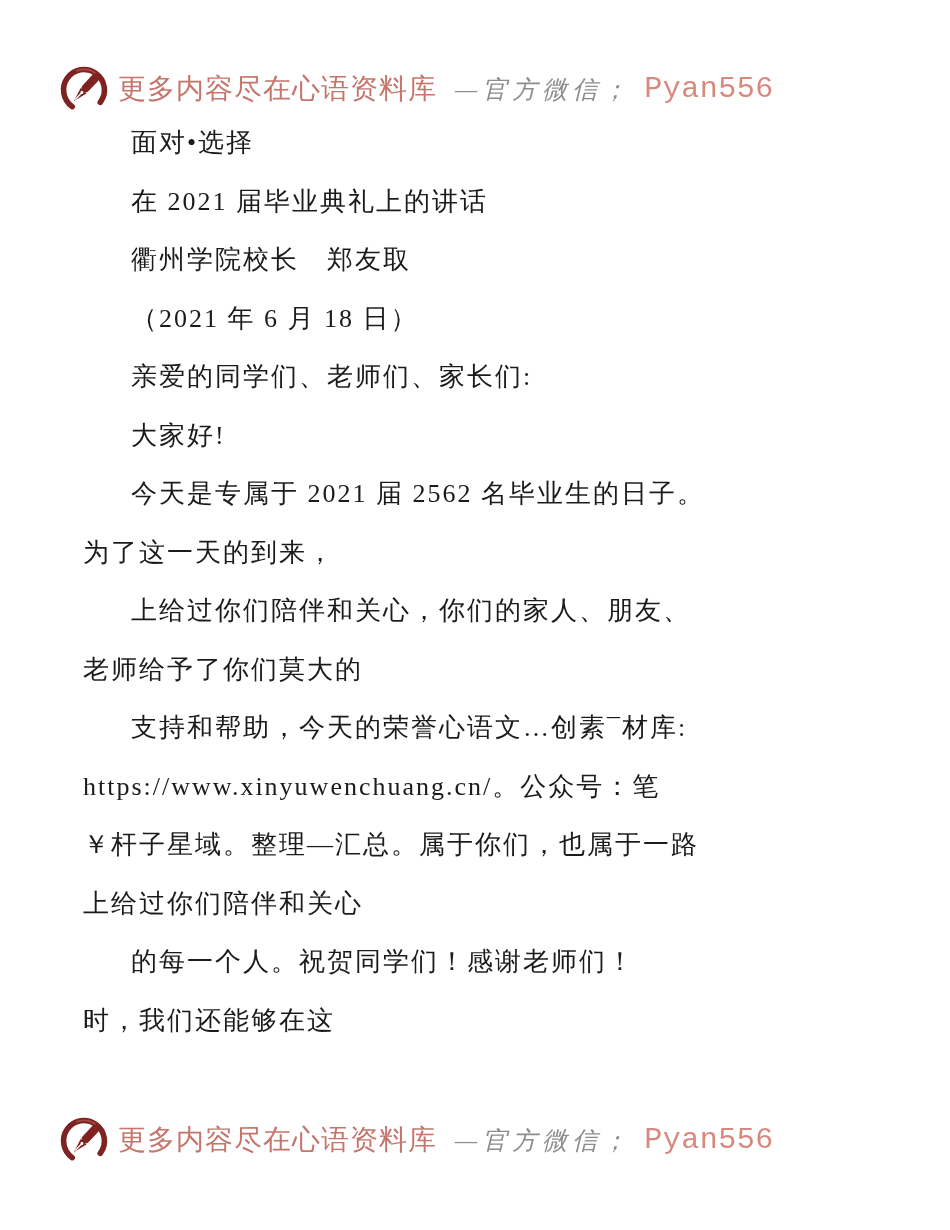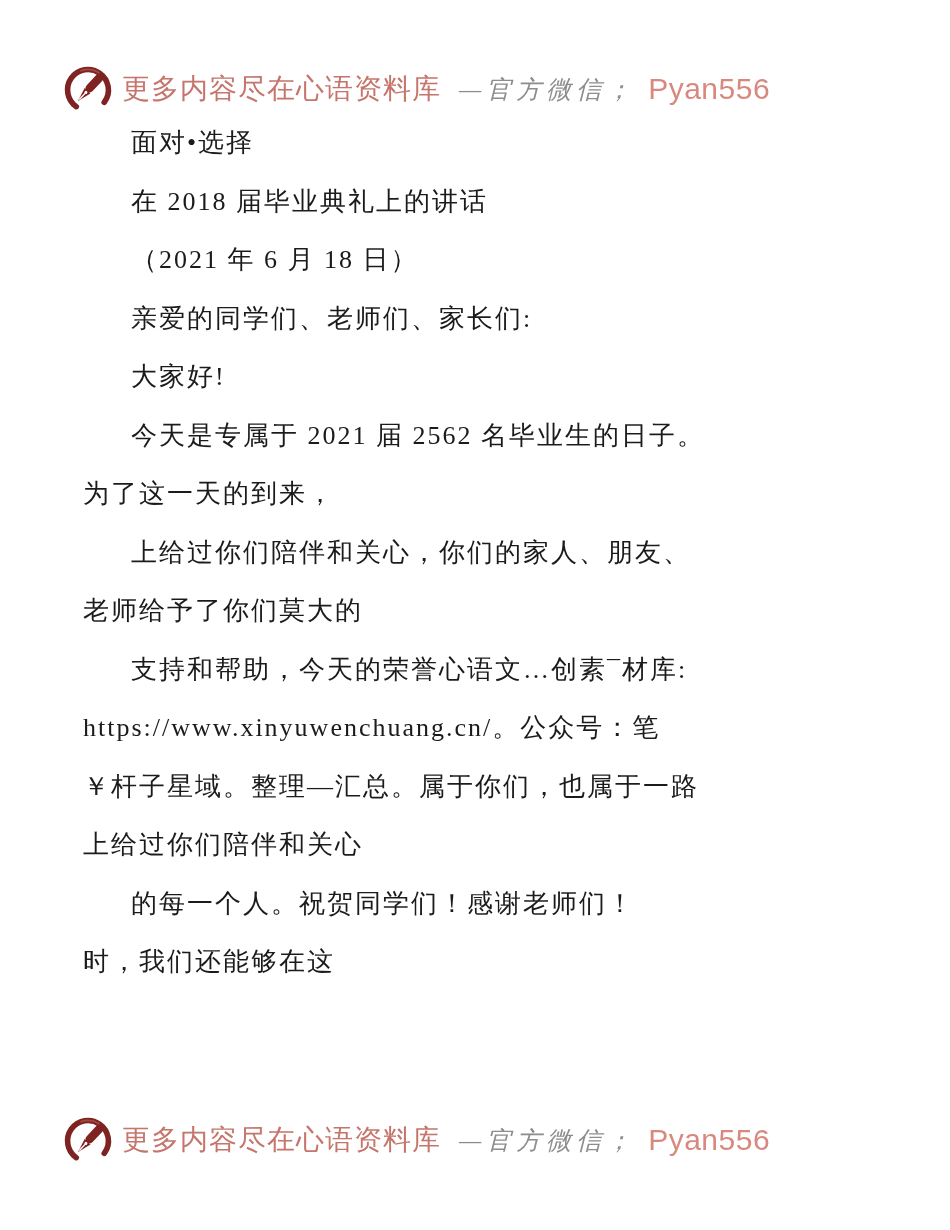--- a/index.html
+++ b/index.html
@@ -29,21 +29,21 @@
   .wm-wechat{
     color:#8d8d8d;
     font-size:25px;
     font-style:italic;
     letter-spacing:5px;
     margin-left:10px;
   }
   .wm-id{
     color:#d8897f;
     font-size:30px;
-    font-family:Liberation Sans, sans-serif;
+    font-family:Liberation Mono, monospace;
     margin-left:4px;
     letter-spacing:0.5px;
   }
   
   .content{
     position:absolute;
     top:114px;left:83px;right:55px;
     color:#1b1b1b;
   }
   .line{
@@ -75,21 +75,22 @@
         <circle cx="46" cy="43" r="1.4" fill="#7e2322"></circle>
       </svg>
     </span>
     <span class="wm-site">更多内容尽在心语资料库</span>
     <span class="wm-wechat">—官方微信；</span>
     <span class="wm-id">Pyan556</span>
   </div>
 
   <div class="content">
       <div class="line indent">面对•选择</div>
-      <div class="line indent">在 2018 届毕业典礼上的讲话</div>
+      <div class="line indent">在 2021 届毕业典礼上的讲话</div>
+      <div class="line indent">衢州学院校长　郑友取</div>
       <div class="line indent">（2021 年 6 月 18 日）</div>
       <div class="line indent">亲爱的同学们、老师们、家长们:</div>
       <div class="line indent">大家好!</div>
       <div class="line indent">今天是专属于 2021 届 2562 名毕业生的日子。</div>
       <div class="line">为了这一天的到来，</div>
       <div class="line indent">上给过你们陪伴和关心，你们的家人、朋友、</div>
       <div class="line">老师给予了你们莫大的</div>
       <div class="line indent">支持和帮助，今天的荣誉心语文…创素¯材库:</div>
       <div class="line">https://www.xinyuwenchuang.cn/。公众号：笔</div>
       <div class="line">￥杆子星域。整理—汇总。属于你们，也属于一路</div>

